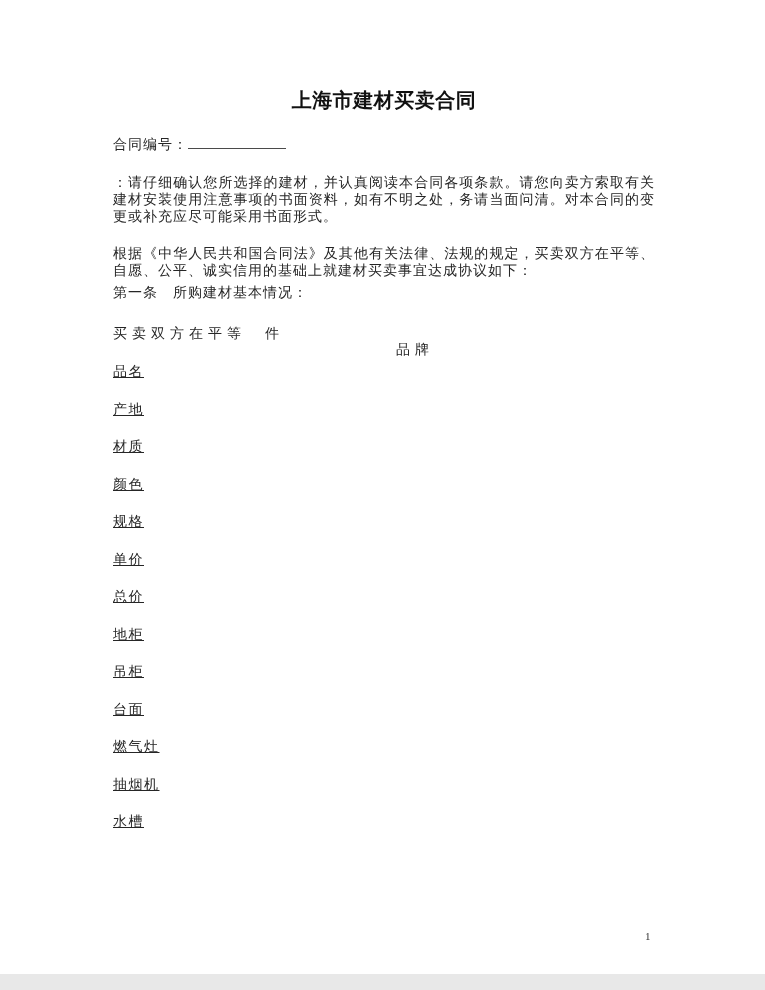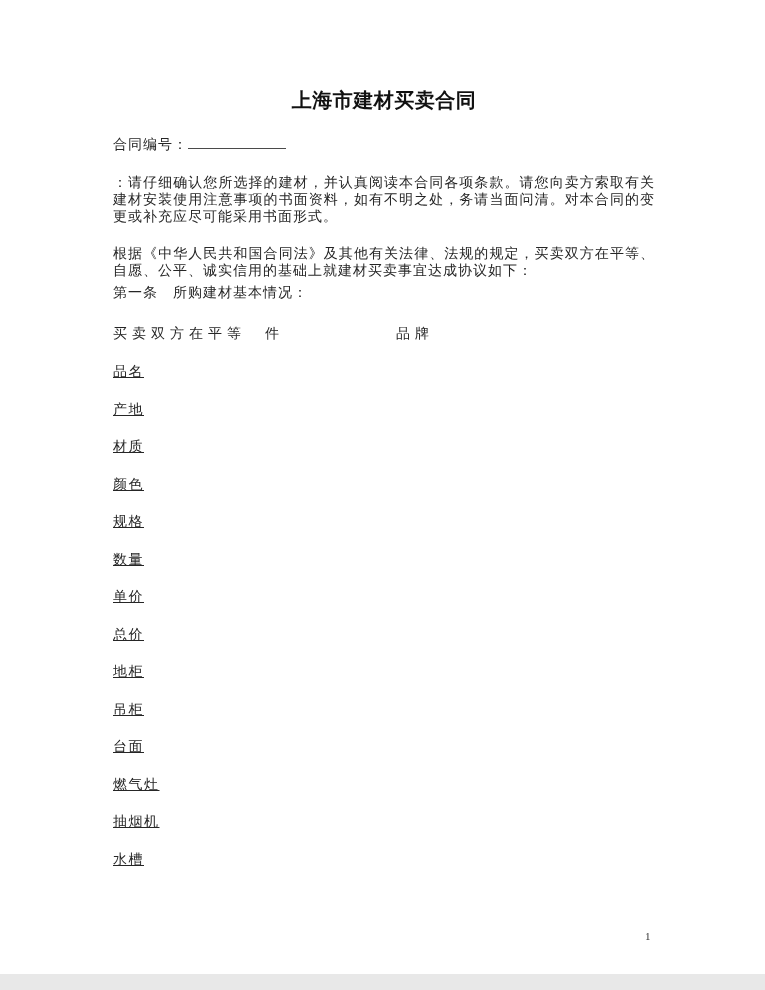--- a/index.html
+++ b/index.html
@@ -41,21 +41,21 @@
   .article-heading { margin-bottom: 24px; }
   .header-row {
     position: relative;
     letter-spacing: 5px;
     margin-bottom: 21px;
     white-space: nowrap;
   }
   .header-brand {
     position: absolute;
     left: 283px;
-    top: 0;
+    top: 16px;
     letter-spacing: 5px;
   }
   .item-list .item-label {
     margin-bottom: 20.5px;
     letter-spacing: 1.5px;
     text-decoration: underline;
   }
   .page-number {
     position: absolute;
     left: 645px;
@@ -89,21 +89,20 @@
     <span>买卖双方在平等　件</span>
     <span class="header-brand">品牌</span>
   </div>
 
   <div class="item-list">
       <div class="item-label">品名</div>
       <div class="item-label">产地</div>
       <div class="item-label">材质</div>
       <div class="item-label">颜色</div>
       <div class="item-label">规格</div>
-      <div class="item-label">数量</div>
       <div class="item-label">单价</div>
       <div class="item-label">总价</div>
       <div class="item-label">地柜</div>
       <div class="item-label">吊柜</div>
       <div class="item-label">台面</div>
       <div class="item-label">燃气灶</div>
       <div class="item-label">抽烟机</div>
       <div class="item-label">水槽</div>
     </div>
 

